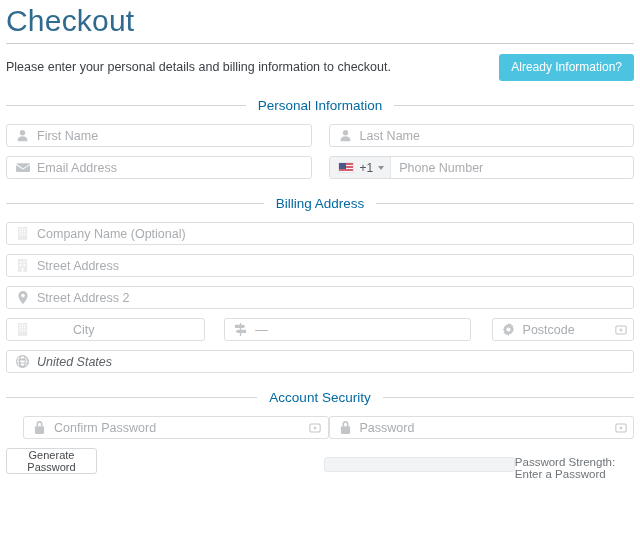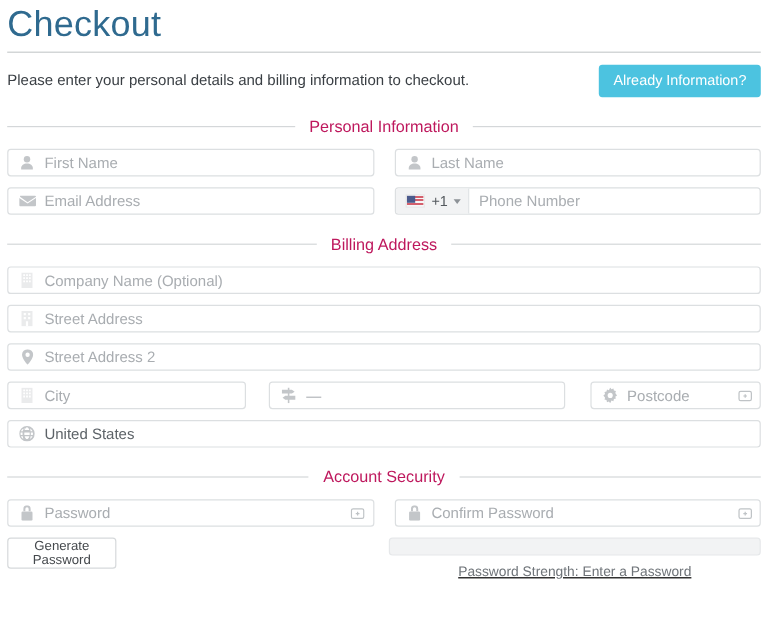--- a/index.html
+++ b/index.html
@@ -58,21 +58,21 @@
   }
   .section-head .line {
     flex: 1 1 auto;
     height: 1px;
     background: #d4d7d9;
   }
   .section-head .label {
     flex: 0 0 auto;
     padding: 0 12px;
     font-size: 13.5px;
-    color: #be185d;
+    color: #0369a1;
     white-space: nowrap;
   }
 
   
   .row {
     display: flex;
     margin: 9px 2px 0 2px;
   }
   .field {
     position: relative;
@@ -97,37 +97,37 @@
   }
   .field .ic svg { display: block; }
   .field .txt {
     flex: 1 1 auto;
     font-size: 12.5px;
     color: #a9adb1;
     white-space: nowrap;
     overflow: hidden;
     line-height: 14px;
   }
-  .field .txt.filled { color: #5d6368; }
+  .field .txt.filled { color: #5d6368; font-style: italic; }
   .field .ic-right {
     flex: 0 0 auto;
     width: 13px;
     height: 13px;
     margin-left: 6px;
     color: #bfc3c6;
     display: flex;
     align-items: center;
     justify-content: center;
   }
 
   .col-left  { width: 310px; }
   .col-right { width: 310px; margin-left: 17px; justify-content: center; }
   .col-full  { width: 637px; }
 
-  .col-city  { width: 203px; }
+  .col-city  { width: 203px; gap: 36px; }
   .col-state { width: 251px; margin-left: 19px; }
   .col-post  { width: 145px; margin-left: 21px; }
 
   
   .phone-prefix {
     flex: 0 0 auto;
     display: flex;
     align-items: center;
     height: 26px;
     margin: 0 8px 0 -8px;
@@ -186,23 +186,22 @@
     color: #45494d;
     font-size: 11px;
     cursor: pointer;
     font-family: "Liberation Sans", sans-serif;
     padding: 0;
   }
   .strength-wrap {
     width: 310px;
     margin-left: 227px;
     display: flex;
-    flex-direction: column;
-    align-items: center;
-    text-decoration: underline;
+    flex-direction: row;
+    align-items: center;
   }
   .strength-bar {
     width: 310px;
     height: 15px;
     background: #f2f3f4;
     border: 1px solid #e6e8ea;
     border-radius: 3px;
   }
   .strength-label {
     margin-top: 8px;
@@ -363,50 +362,50 @@
     </div>
   </div>
 
   <div class="section-head">
     <span class="line"></span>
     <span class="label">Account Security</span>
     <span class="line"></span>
   </div>
 
   <div class="row">
+    <div class="field col-right">
+      <span class="ic">
+        <svg width="11" height="13" viewBox="0 0 12 14" fill="currentColor">
+            <path d="M6 0a3.3 3.3 0 0 0-3.3 3.3V5.5h1.8V3.3a1.5 1.5 0 0 1 3 0v2.2h1.8V3.3A3.3 3.3 0 0 0 6 0z"></path>
+            <rect x="1" y="5.6" width="10" height="8.4" rx="1.2"></rect>
+          </svg>
+      </span>
+      <span class="txt">Confirm Password</span>
+      <span class="ic-right">
+        <svg width="12" height="12" viewBox="0 0 14 14" fill="none" stroke="currentColor" stroke-width="1.2">
+            <rect x="1" y="2.4" width="12" height="9.2" rx="1.6"></rect>
+            <path d="M7 5.2v3.6M5.2 7h3.6"></path>
+          </svg>
+      </span>
+    </div>
     <div class="field col-left">
       <span class="ic">
         <svg width="11" height="13" viewBox="0 0 12 14" fill="currentColor">
             <path d="M6 0a3.3 3.3 0 0 0-3.3 3.3V5.5h1.8V3.3a1.5 1.5 0 0 1 3 0v2.2h1.8V3.3A3.3 3.3 0 0 0 6 0z"></path>
             <rect x="1" y="5.6" width="10" height="8.4" rx="1.2"></rect>
           </svg>
       </span>
       <span class="txt">Password</span>
       <span class="ic-right">
         <svg width="12" height="12" viewBox="0 0 14 14" fill="none" stroke="currentColor" stroke-width="1.2">
             <rect x="1" y="2.4" width="12" height="9.2" rx="1.6"></rect>
             <path d="M7 5.2v3.6M5.2 7h3.6"></path>
           </svg>
       </span>
     </div>
-    <div class="field col-right">
-      <span class="ic">
-        <svg width="11" height="13" viewBox="0 0 12 14" fill="currentColor">
-            <path d="M6 0a3.3 3.3 0 0 0-3.3 3.3V5.5h1.8V3.3a1.5 1.5 0 0 1 3 0v2.2h1.8V3.3A3.3 3.3 0 0 0 6 0z"></path>
-            <rect x="1" y="5.6" width="10" height="8.4" rx="1.2"></rect>
-          </svg>
-      </span>
-      <span class="txt">Confirm Password</span>
-      <span class="ic-right">
-        <svg width="12" height="12" viewBox="0 0 14 14" fill="none" stroke="currentColor" stroke-width="1.2">
-            <rect x="1" y="2.4" width="12" height="9.2" rx="1.6"></rect>
-            <path d="M7 5.2v3.6M5.2 7h3.6"></path>
-          </svg>
-      </span>
-    </div>
   </div>
 
   <div class="row-security-extra">
     <button class="btn-generate">Generate Password</button>
     <div class="strength-wrap">
       <div class="strength-bar"></div>
       <div class="strength-label">Password Strength: Enter a Password</div>
     </div>
   </div>
 

